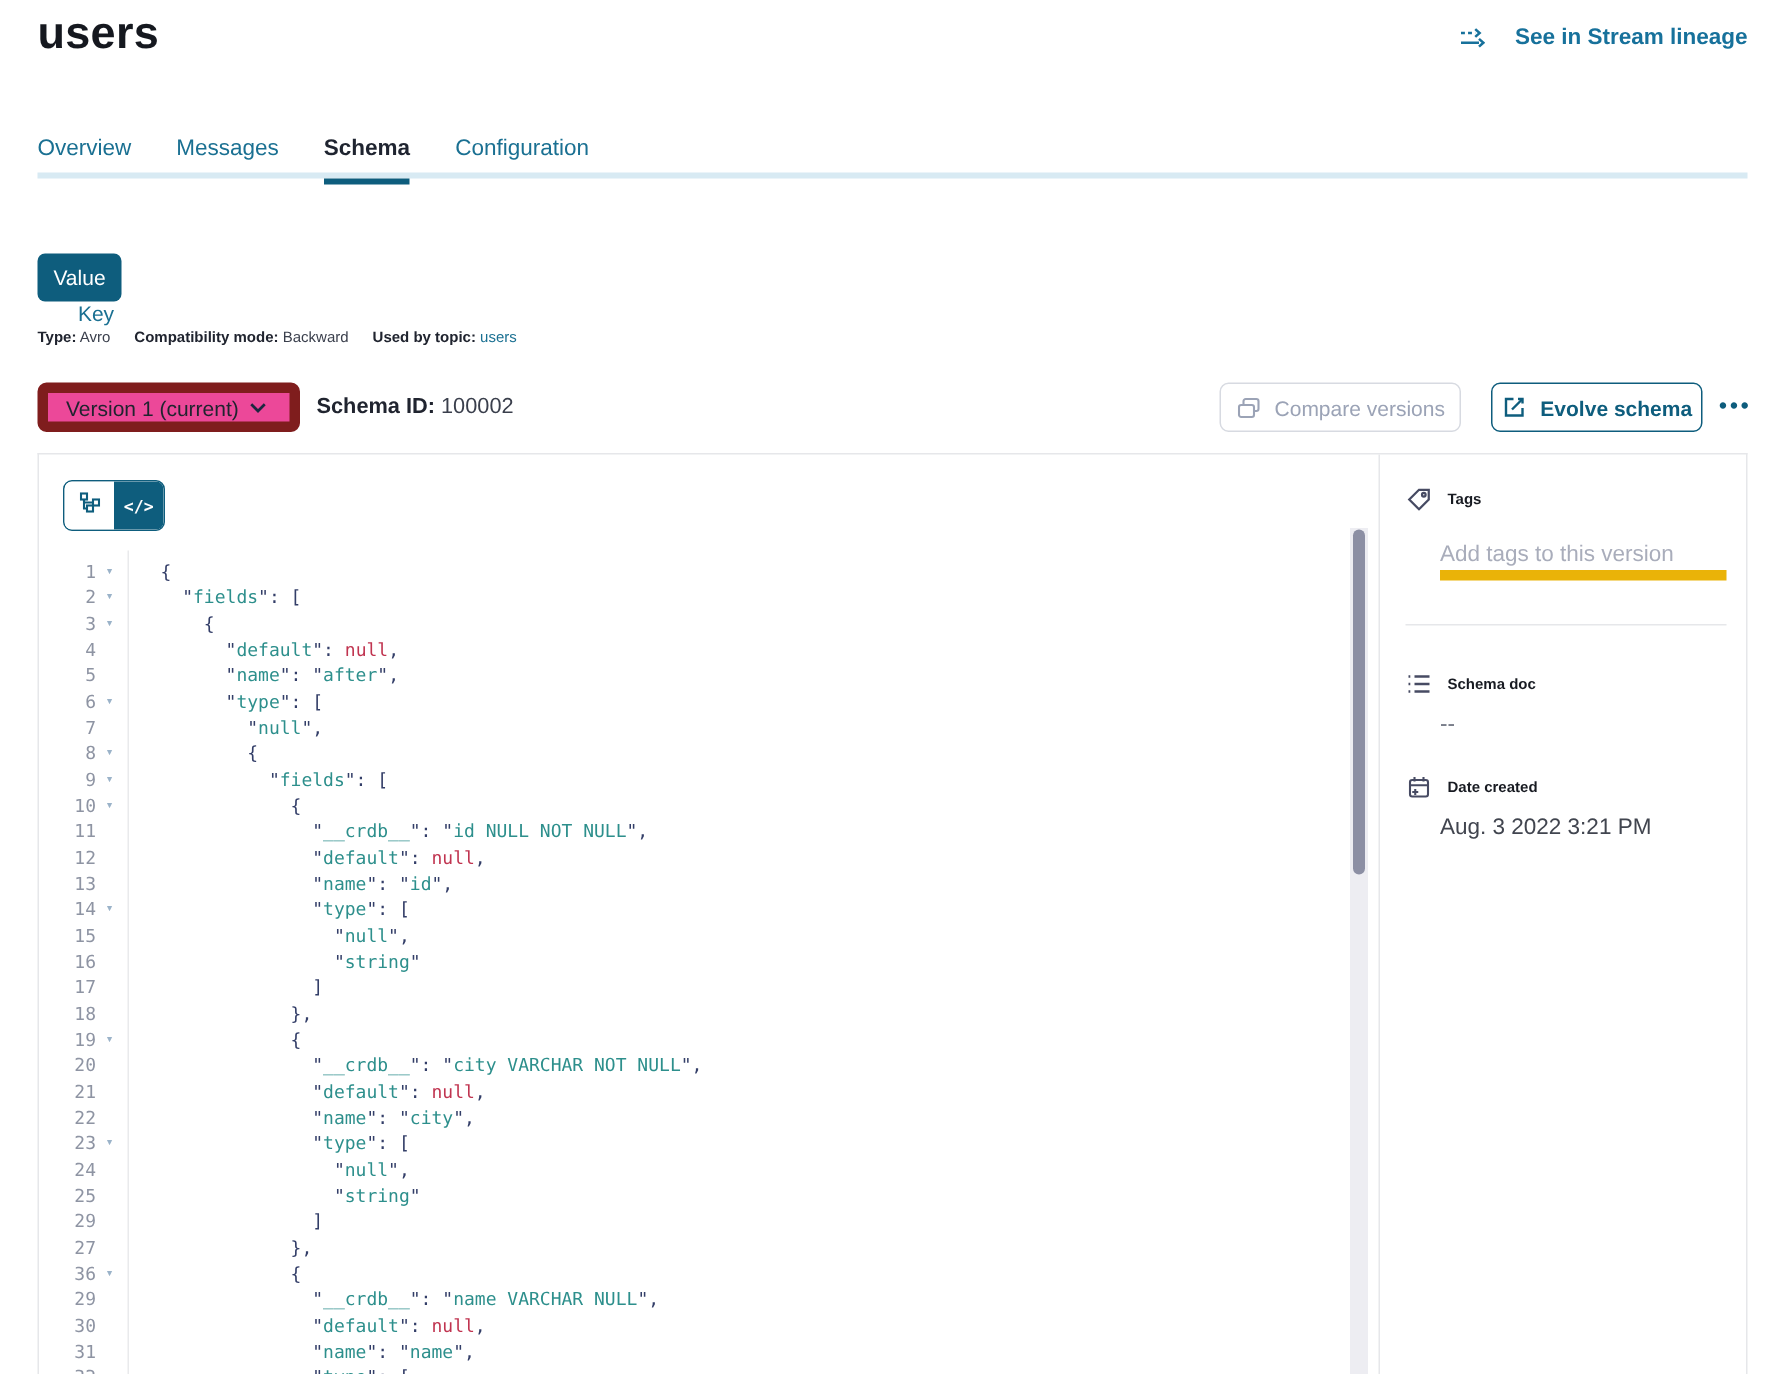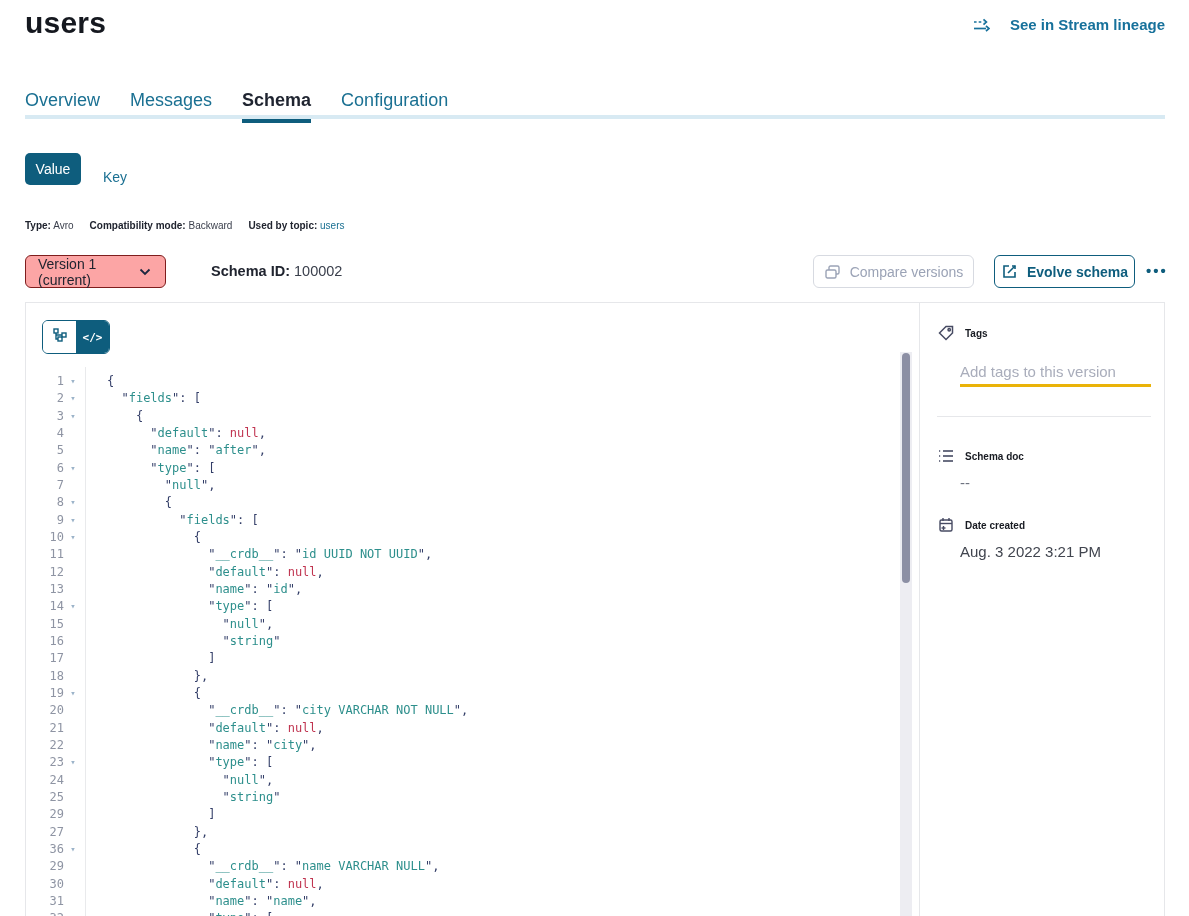--- a/index.html
+++ b/index.html
@@ -7,41 +7,41 @@
     font-family:"Liberation Sans", sans-serif; color:#1d212b; }
   .abs { position:absolute; }
 
   
   .page-title { left:25px; top:6px; font-size:30px; font-weight:700; color:#15181f; letter-spacing:.2px; }
   .lineage-link { right:24px; top:16px; color:#17719b; font-size:15px; font-weight:600;
     display:flex; align-items:center; gap:19px; cursor:pointer; }
 
   
   .tabs { left:25px; top:90px; display:flex; gap:30px; height:29px; }
-  .tab { font-size:18px; color:#1a7092; cursor:pointer; padding-bottom:16px; position:relative; }
+  .tab { font-size:15px; color:#1a7092; cursor:pointer; padding-bottom:16px; position:relative; }
   .tab.active { color:#1f2430; font-weight:600; }
   .tab.active::after { content:""; position:absolute; left:0; right:0; bottom:-4px; height:4px; background:#0e5d7d; z-index:2; }
   .tab-band { left:25px; top:115px; width:1140px; height:4px; background:#d8eaf3; }
 
   
-  .vk { left:25px; top:153px; display:flex; align-items:flex-end; }
+  .vk { left:25px; top:169px; display:flex; align-items:center;flex-direction:column; }
   .vk-value { width:56px; height:32px; background:#0e5d7d; color:#fff; font-size:14px;
     border:none; border-radius:5px; display:flex; align-items:center; justify-content:center; cursor:pointer; }
   .vk-key { margin-left:22px; color:#1a7092; font-size:14px; cursor:pointer; }
 
   
   .meta { left:25px; top:220px; font-size:10px; display:flex; gap:16px; color:#3a3f4c; }
   .meta b { color:#20242f; font-weight:700; }
   .meta .link { color:#1a7092; cursor:pointer; }
 
   
   .controls { left:0; top:255px; width:1189px; height:32px; }
-  .version-select { position:absolute; left:25px; top:0; width:141px; height:33px; border:1px solid #7f1d1d;
+  .version-select { position:absolute; left:25px; top:0; width:175px; height:33px; border:7px solid #7f1d1d;
     border-radius:6px; font-size:14px; color:#20242f; display:flex; align-items:center;
-    padding:0 12px; justify-content:space-between; cursor:pointer; background:#fca5a5; }
+    padding:0 12px; justify-content:space-between; cursor:pointer; background:#ec4899; }
   .schema-id { position:absolute; left:211px; top:0; line-height:33px; font-size:14.5px; color:#3a3f4c; }
   .schema-id b { color:#20242f; }
   .btn { position:absolute; top:0; height:33px; border-radius:6px; background:#fff; font-size:14px;
     display:flex; align-items:center; justify-content:center; gap:8px; cursor:pointer; }
   .btn-compare { left:813px; width:161px; border:1px solid #d7dae1; color:#9ba3b6; }
   .btn-evolve { left:994px; width:141px; border:1.5px solid #0e5d7d; color:#0e5d7d; font-weight:600; }
   .more-dots { position:absolute; left:1146px; top:1px; color:#0e5d7d; font-size:15px; font-weight:700;
     letter-spacing:2px; line-height:30px; cursor:pointer; }
 
   
@@ -70,21 +70,21 @@
   
   .sb-track { position:absolute; left:874px; top:49px; bottom:0; width:12px; background:#ededf2; }
   .sb-thumb { position:absolute; left:2px; top:1px; width:8px; height:230px; background:#8c8fa4; border-radius:4px; cursor:grab; }
 
   
   .side { position:absolute; left:895px; top:0; width:245px; height:100%; }
   .side-row { position:absolute; left:16px; display:flex; align-items:center; gap:10px; }
   .side-title { font-size:10px; font-weight:700; color:#181b22; }
   .side-icon { width:18px; display:flex; justify-content:center; color:#474b63; }
   .tags-input { position:absolute; left:39px; top:55px; width:191px; height:29px; border:none;
-    border-bottom:3px solid #eab308; font-size:15px; color:#30343f; background:transparent;
+    border-bottom:7px solid #eab308; font-size:15px; color:#30343f; background:transparent;
     font-family:"Liberation Sans", sans-serif; outline:none; }
   .tags-input::placeholder { color:#a9adbb; }
   .side-hr { position:absolute; left:16px; top:113px; width:214px; height:1px; background:#e6e7ea; }
   .side-val { position:absolute; left:39px; font-size:15px; color:#41454f; }
   .muted { color:#6e7380; }
 </style>
 </head>
 <body>
 
 <h1 class="abs page-title">users</h1>
@@ -181,21 +181,21 @@
           <div class="code-row"><div class="gutter-cell"><span class="lnum">1</span><span class="fold">▾</span></div><span class="code-text"><span class="tk-pn">{</span></span></div>
           <div class="code-row"><div class="gutter-cell"><span class="lnum">2</span><span class="fold">▾</span></div><span class="code-text">  <span class="tk-pn">"</span><span class="tk-key">fields</span><span class="tk-pn">": [</span></span></div>
           <div class="code-row"><div class="gutter-cell"><span class="lnum">3</span><span class="fold">▾</span></div><span class="code-text">    <span class="tk-pn">{</span></span></div>
           <div class="code-row"><div class="gutter-cell"><span class="lnum">4</span><span class="fold"></span></div><span class="code-text">      <span class="tk-pn">"</span><span class="tk-key">default</span><span class="tk-pn">": </span><span class="tk-nul">null</span><span class="tk-pn">,</span></span></div>
           <div class="code-row"><div class="gutter-cell"><span class="lnum">5</span><span class="fold"></span></div><span class="code-text">      <span class="tk-pn">"</span><span class="tk-key">name</span><span class="tk-pn">": "</span><span class="tk-str">after</span><span class="tk-pn">",</span></span></div>
           <div class="code-row"><div class="gutter-cell"><span class="lnum">6</span><span class="fold">▾</span></div><span class="code-text">      <span class="tk-pn">"</span><span class="tk-key">type</span><span class="tk-pn">": [</span></span></div>
           <div class="code-row"><div class="gutter-cell"><span class="lnum">7</span><span class="fold"></span></div><span class="code-text">        <span class="tk-pn">"</span><span class="tk-str">null</span><span class="tk-pn">",</span></span></div>
           <div class="code-row"><div class="gutter-cell"><span class="lnum">8</span><span class="fold">▾</span></div><span class="code-text">        <span class="tk-pn">{</span></span></div>
           <div class="code-row"><div class="gutter-cell"><span class="lnum">9</span><span class="fold">▾</span></div><span class="code-text">          <span class="tk-pn">"</span><span class="tk-key">fields</span><span class="tk-pn">": [</span></span></div>
           <div class="code-row"><div class="gutter-cell"><span class="lnum">10</span><span class="fold">▾</span></div><span class="code-text">            <span class="tk-pn">{</span></span></div>
-          <div class="code-row"><div class="gutter-cell"><span class="lnum">11</span><span class="fold"></span></div><span class="code-text">              <span class="tk-pn">"</span><span class="tk-key">__crdb__</span><span class="tk-pn">": "</span><span class="tk-str">id UUID NOT UUID</span><span class="tk-pn">",</span></span></div>
+          <div class="code-row"><div class="gutter-cell"><span class="lnum">11</span><span class="fold"></span></div><span class="code-text">              <span class="tk-pn">"</span><span class="tk-key">__crdb__</span><span class="tk-pn">": "</span><span class="tk-str">id NULL NOT NULL</span><span class="tk-pn">",</span></span></div>
           <div class="code-row"><div class="gutter-cell"><span class="lnum">12</span><span class="fold"></span></div><span class="code-text">              <span class="tk-pn">"</span><span class="tk-key">default</span><span class="tk-pn">": </span><span class="tk-nul">null</span><span class="tk-pn">,</span></span></div>
           <div class="code-row"><div class="gutter-cell"><span class="lnum">13</span><span class="fold"></span></div><span class="code-text">              <span class="tk-pn">"</span><span class="tk-key">name</span><span class="tk-pn">": "</span><span class="tk-str">id</span><span class="tk-pn">",</span></span></div>
           <div class="code-row"><div class="gutter-cell"><span class="lnum">14</span><span class="fold">▾</span></div><span class="code-text">              <span class="tk-pn">"</span><span class="tk-key">type</span><span class="tk-pn">": [</span></span></div>
           <div class="code-row"><div class="gutter-cell"><span class="lnum">15</span><span class="fold"></span></div><span class="code-text">                <span class="tk-pn">"</span><span class="tk-str">null</span><span class="tk-pn">",</span></span></div>
           <div class="code-row"><div class="gutter-cell"><span class="lnum">16</span><span class="fold"></span></div><span class="code-text">                <span class="tk-pn">"</span><span class="tk-str">string</span><span class="tk-pn">"</span></span></div>
           <div class="code-row"><div class="gutter-cell"><span class="lnum">17</span><span class="fold"></span></div><span class="code-text">              <span class="tk-pn">]</span></span></div>
           <div class="code-row"><div class="gutter-cell"><span class="lnum">18</span><span class="fold"></span></div><span class="code-text">            <span class="tk-pn">},</span></span></div>
           <div class="code-row"><div class="gutter-cell"><span class="lnum">19</span><span class="fold">▾</span></div><span class="code-text">            <span class="tk-pn">{</span></span></div>
           <div class="code-row"><div class="gutter-cell"><span class="lnum">20</span><span class="fold"></span></div><span class="code-text">              <span class="tk-pn">"</span><span class="tk-key">__crdb__</span><span class="tk-pn">": "</span><span class="tk-str">city VARCHAR NOT NULL</span><span class="tk-pn">",</span></span></div>
           <div class="code-row"><div class="gutter-cell"><span class="lnum">21</span><span class="fold"></span></div><span class="code-text">              <span class="tk-pn">"</span><span class="tk-key">default</span><span class="tk-pn">": </span><span class="tk-nul">null</span><span class="tk-pn">,</span></span></div>

